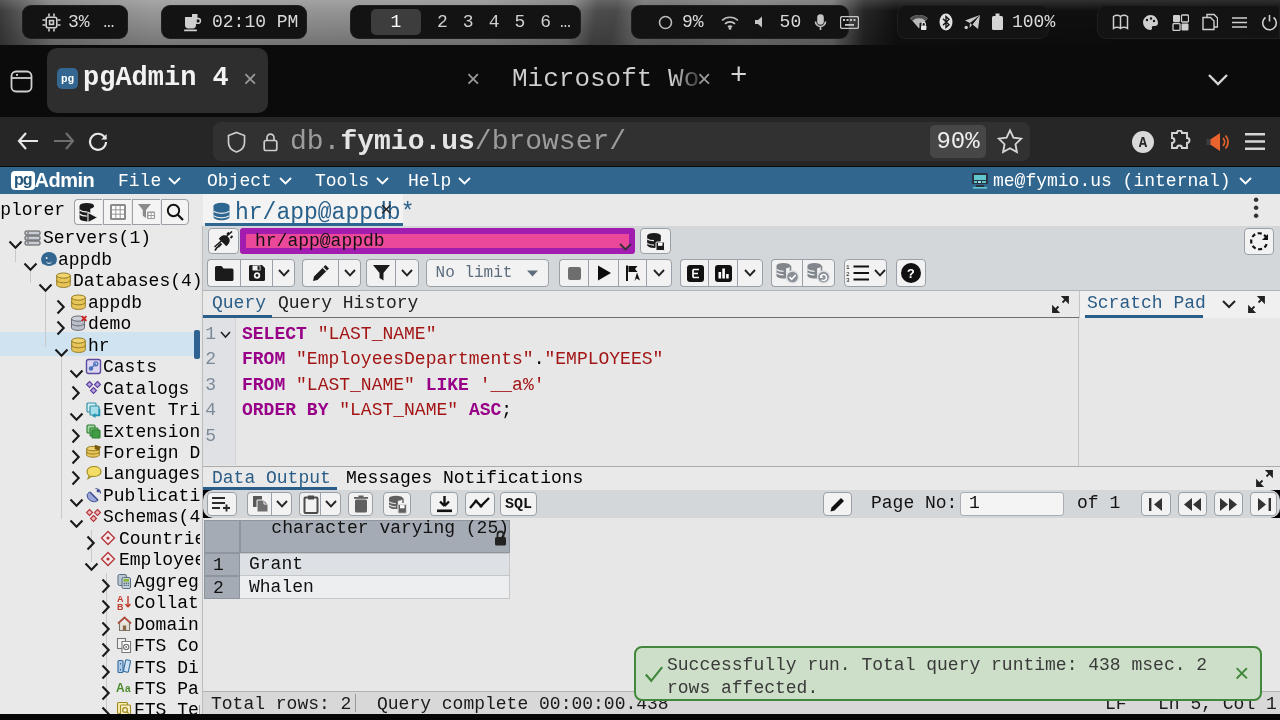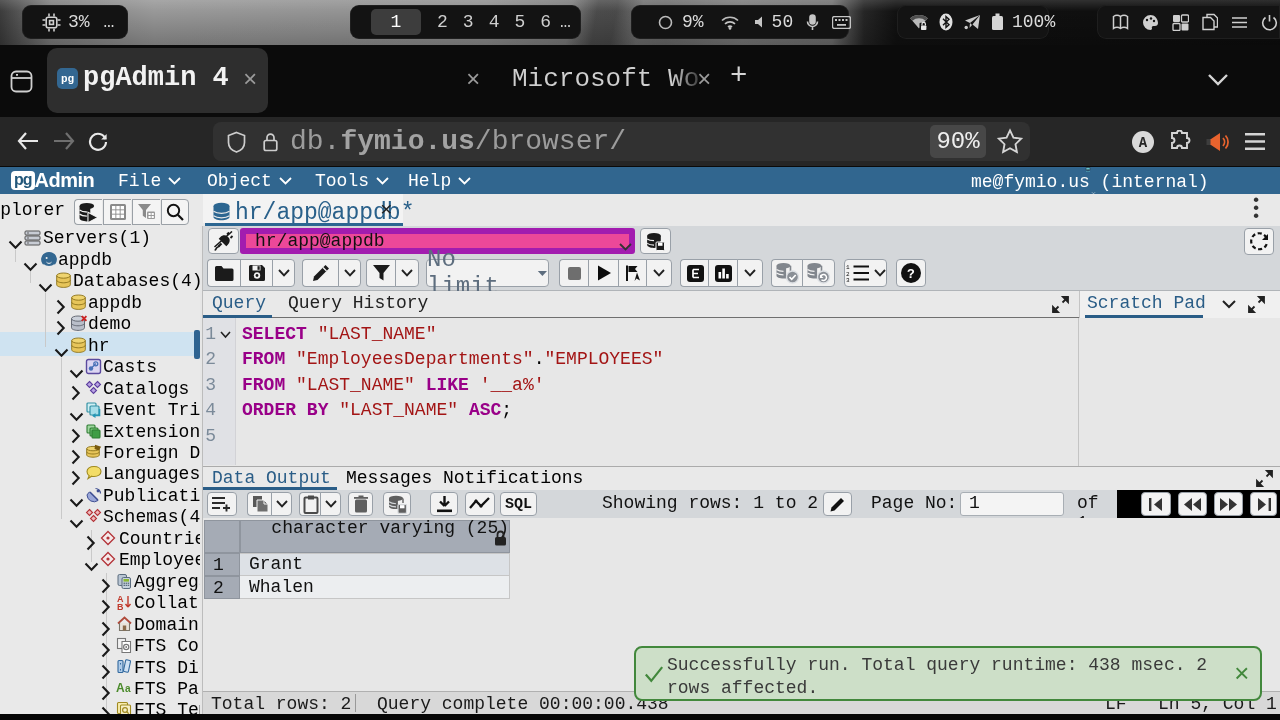--- a/index.html
+++ b/index.html
@@ -37,21 +37,21 @@
 #connrow{left:203px;top:226px;width:1077px;height:30px;background:#d4d7da;}
 #toolbar{left:203px;top:256px;width:1077px;height:35px;background:#d4d7da;border-bottom:1px solid #b0b4b8;}
 #qtabs{left:203px;top:291px;width:1077px;height:27px;background:#e9e9e9;color:#222;font-size:18px;border-bottom:1px solid #6f6f6f;}
 #editor{left:203px;top:318px;width:875px;height:148px;background:#e7e7e7;font-size:18px;}
 #gutter{position:absolute;left:0;top:0;width:33px;height:147px;background:#e0e1e5;border-right:1px solid #d2d2d6;color:#7b8a99;}
 #scratch{left:1078px;top:318px;width:202px;height:148px;background:#e7e7e7;border-left:1px solid #c4c4c4;}
 .codeline{position:absolute;left:39px;white-space:pre;}
 .kw{color:#908;font-weight:bold;}
 .str{color:#a31515;}
 #dtabs{left:203px;top:466px;width:1077px;height:24px;background:#e9e9e9;border-top:1px solid #ababab;color:#000;font-size:18px;}
-#dtoolbar{left:203px;top:490px;width:914px;height:28px;background:#d4d7da;color:#111;font-size:18px;}
+#dtoolbar{left:203px;top:490px;width:1077px;height:28px;background:#d4d7da;color:#111;font-size:18px;border-radius:10px;}
 #results{left:203px;top:518px;width:1077px;height:173px;background:#e7e7e7;}
 #qstatus{left:203px;top:691px;width:1077px;height:23px;background:#d8d8d8;border-top:1px solid #b0b0b0;color:#1a1a1a;font-size:18px;}
 #blackstrip{left:0;top:714px;width:1280px;height:6px;background:#060606;}
 
 .btn{position:absolute;background:#f2f2f2;border:1px solid #99a0a8;display:flex;align-items:center;justify-content:center;}
 .bl{border-right:none;border-radius:4px 0 0 4px;}
 .bm{border-right:none;border-radius:0;}
 .br{border-radius:0 4px 4px 0;}
 .bs{border-radius:4px;}
 
@@ -65,20 +65,31 @@
  <div class="seg" style="left:22px;width:106px;">
   <svg style="margin-left:20px" width="19" height="19" viewBox="0 0 19 19">
         <g fill="none" stroke="#cfcfcf" stroke-width="1.6">
           <rect x="4.2" y="4.2" width="10.6" height="10.6" rx="2"></rect>
           <rect x="7.6" y="7.6" width="3.8" height="3.8"></rect>
           <path d="M7 .5v3M12 .5v3M7 15.5v3M12 15.5v3M.5 7h3M.5 12h3M15.5 7h3M15.5 12h3"></path>
         </g>
       </svg>
   <span style="margin-left:7px">3%</span>
       <span style="margin-left:14px;letter-spacing:-2px">…</span>
+ </div>
+ <div class="seg" style="left:161px;width:146px;">
+  <svg style="margin-left:22px" width="20" height="19" viewBox="0 0 20 19">
+        <g fill="#cfcfcf">
+          <path d="M2 4h11v8a3.4 3.4 0 0 1-3.4 3.4H5.4A3.4 3.4 0 0 1 2 12z"></path>
+          <path d="M13 5.5h2.1A2.4 2.4 0 0 1 15 10.3h-2zM13 5.5h2.1A2.4 2.4 0 0 1 15 10.3h-2z" fill="none" stroke="#cfcfcf" stroke-width="1.5"></path>
+          <rect x="1" y="16.5" width="13" height="1.8" rx=".9"></rect>
+          <rect x="9" y="1" width="5.5" height="5.5" fill="#cfcfcf"></rect>
+        </g>
+      </svg>
+  <span style="margin-left:9px">02:10 PM</span>
  </div>
  <div class="seg" style="left:350px;width:231px;color:#cfcfcf;">
   <div class="wsbox" style="width:50px;margin-left:21px;color:#fff;">1</div>
   <span style="margin-left:16px">2</span>
       <span style="margin-left:15px">3</span>
       <span style="margin-left:15px">4</span>
       <span style="margin-left:15px">5</span>
       <span style="margin-left:15px">6</span>
       <span style="margin-left:9px;letter-spacing:-2px">…</span>
  </div>
@@ -91,21 +102,21 @@
         <g fill="none" stroke="#c5c5c5" stroke-width="1.7">
           <path d="M2 5.5a11.5 11.5 0 0 1 16 0" opacity=".95"></path>
           <path d="M5 8.8a7.3 7.3 0 0 1 10 0"></path>
           <path d="M8 12a3.2 3.2 0 0 1 4 0"></path>
         </g>
         <circle cx="10" cy="13.4" r="1.3" fill="#c5c5c5"></circle>
       </svg>
   <svg style="margin-left:14px" width="14" height="14" viewBox="0 0 14 14">
         <path d="M1 5h3l4-3.5v11L4 9H1z" fill="#c5c5c5"></path>
       </svg>
-  <span style="margin-left:4px">50</span>
+  <span style="margin-left:12px">50</span>
   <svg style="margin-left:13px" width="13" height="17" viewBox="0 0 13 17">
         <g fill="none" stroke="#c5c5c5" stroke-width="1.6">
           <rect x="4" y="1" width="5" height="9" rx="2.5" fill="#c5c5c5"></rect>
           <path d="M1.5 7.5a5 5 0 0 0 10 0M6.5 12.5v3.5"></path>
         </g>
       </svg>
   <svg style="margin-left:13px" width="19" height="13" viewBox="0 0 19 13">
         <rect x=".5" y=".5" width="18" height="12" rx="2" fill="none" stroke="#c5c5c5" stroke-width="1.4"></rect>
         <g fill="#c5c5c5">
           <rect x="3" y="3" width="2" height="2"></rect>
@@ -214,21 +225,21 @@
       <path d="M18.6 3v5.4h-5.4z" fill="#e8e8e8"></path>
     </svg>
  <div id="urlfield">
   <svg style="margin-left:14px" width="19" height="22" viewBox="0 0 19 22">
         <path d="M9.5 1.5l8 3v7c0 4.5-3.5 8-8 9.5-4.5-1.5-8-5-8-9.5v-7z" fill="none" stroke="#cdcdcd" stroke-width="1.7"></path>
       </svg>
   <svg style="margin-left:17px" width="15" height="20" viewBox="0 0 15 20">
         <rect x="1.2" y="8.5" width="12.6" height="10" rx="1.8" fill="none" stroke="#cdcdcd" stroke-width="1.7"></rect>
         <path d="M4 8.5V5.7a3.5 3.5 0 0 1 7 0v2.8" fill="none" stroke="#cdcdcd" stroke-width="1.7"></path>
       </svg>
-  <span style="margin-left:12px;color:#9c9c9c;font-size:28px;">db.<span style="color:#a3a3a3;font-weight:bold;">fymio.us</span>/browser/</span>
+  <span style="margin-left:12px;color:#9c9c9c;font-size:28px;">db.<span style="color:#e5e5e5;font-weight:bold;">fymio.us</span>/browser/</span>
   <div id="zoombadge">90%</div>
   <svg class="abs" style="left:783px;top:6px" width="28" height="27" viewBox="0 0 30 29">
         <path d="M15 2.5l3.7 7.8 8.3 1.1-6.1 6 1.5 8.4-7.4-4.1-7.4 4.1 1.5-8.4-6.1-6 8.3-1.1z" fill="none" stroke="#d5d5d5" stroke-width="2"></path>
       </svg>
  </div>
  <svg class="abs" style="left:1131px;top:13px" width="24" height="24" viewBox="0 0 24 24">
       <circle cx="12" cy="12" r="11" fill="#d9d9d9"></circle>
       <text x="12" y="17" text-anchor="middle" font-size="14" font-weight="bold" fill="#262626" font-family="Liberation Mono">A</text>
     </svg>
  <svg class="abs" style="left:1168px;top:13px" width="24" height="24" viewBox="0 0 24 24">
@@ -256,21 +267,21 @@
       </svg></div>
  <div class="mitem" style="left:207px;">Object<svg style="margin-left:7px" width="13" height="8" viewBox="0 0 13 8">
         <path d="M1 1l5.5 5.5L12 1" fill="none" stroke="#fff" stroke-width="1.8"></path>
       </svg></div>
  <div class="mitem" style="left:315px;">Tools<svg style="margin-left:7px" width="13" height="8" viewBox="0 0 13 8">
         <path d="M1 1l5.5 5.5L12 1" fill="none" stroke="#fff" stroke-width="1.8"></path>
       </svg></div>
  <div class="mitem" style="left:408px;">Help<svg style="margin-left:7px" width="13" height="8" viewBox="0 0 13 8">
         <path d="M1 1l5.5 5.5L12 1" fill="none" stroke="#fff" stroke-width="1.8"></path>
       </svg></div>
- <div class="mitem" style="left:971px;flex-direction:column;">
+ <div class="mitem" style="left:971px;">
    <svg width="18" height="17" viewBox="0 0 18 17" style="margin-right:4px">
         <rect x="1" y="1" width="16" height="11" rx="1" fill="#2a3440"></rect>
         <rect x="3" y="3" width="12" height="5" fill="#62c6cf"></rect>
         <rect x="3" y="9" width="3" height="2" fill="#62c6cf"></rect>
         <rect x="7" y="9" width="3" height="2" fill="#9adfe6"></rect>
         <rect x="11" y="9" width="4" height="2" fill="#62c6cf"></rect>
         <rect x="5" y="13" width="8" height="2" fill="#2a3440"></rect>
         <rect x="2" y="15" width="14" height="1.6" fill="#62c6cf"></rect>
       </svg>
    me@fymio.us (internal)<svg style="margin-left:8px" width="13" height="8" viewBox="0 0 13 8">
@@ -652,21 +663,21 @@
       <svg width="19" height="18" viewBox="0 0 19 18">
         <path d="M1 1h17l-6.5 8v7.5l-4-2.5V9z" fill="#1b1b1b"></path>
       </svg>
     </div>
 <div class="btn br" style="left:192px;top:3px;width:24px;height:28px;">
       <svg width="12" height="8" viewBox="0 0 12 8">
         <path d="M1 1l5 5.3L11 1" fill="none" stroke="#222" stroke-width="1.9"></path>
       </svg>
     </div>
 <div class="btn bs" style="left:223px;top:3px;width:123px;height:28px;">
-      <span style="color:#5d6d7e;font-size:24px;">No limit</span>
+      <span style="color:#5d6d7e;font-size:16px;">No limit</span>
       <svg style="margin-left:14px" width="13" height="9" viewBox="0 0 13 9">
         <path d="M1 1.5l5.5 6L12 1.5z" fill="#5d6d7e"></path>
       </svg>
     </div>
 <div class="btn bl" style="left:356px;top:3px;width:30px;height:28px;">
       <svg width="15" height="15" viewBox="0 0 15 15">
         <rect x="1" y="1" width="13" height="13" rx="2" fill="#6e6e6e"></rect>
       </svg>
     </div>
 <div class="btn bm" style="left:385px;top:3px;width:31px;height:28px;">
@@ -746,21 +757,21 @@
       <svg width="22" height="22" viewBox="0 0 22 22">
         <circle cx="11" cy="11" r="10" fill="#111"></circle>
         <text x="11" y="16" text-anchor="middle" font-size="13" font-weight="bold" fill="#fff" font-family="Liberation Mono">?</text>
       </svg>
     </div>
 </div>
 
 <div class="abs" id="qtabs">
  <span class="abs" style="left:9px;top:2px;color:#2a5d87;">Query</span>
  <div class="abs" style="left:0px;top:24px;width:69px;height:3px;background:#2a5d87;"></div>
- <span class="abs" style="left:85px;top:2px;">Query History</span>
+ <span class="abs" style="left:75px;top:2px;">Query History</span>
  <svg class="abs" style="left:849px;top:5px" width="17" height="17" viewBox="0 0 17 17">
       <g stroke="#222" stroke-width="1.8" fill="#222">
         <path d="M10.5 6.5L16 1M1 16l5.5-5.5" fill="none"></path>
         <path d="M16 6V1h-5zM1 11v5h5z"></path>
       </g>
     </svg>
 </div>
 
 <div class="abs" id="editor">
  <div id="gutter">
@@ -865,21 +876,20 @@
 <div class="btn bs" style="left:262px;top:2px;width:30px;height:24px;">
       <svg width="22" height="14" viewBox="0 0 22 14">
         <path d="M1 11l6-7 5 5 8-8" fill="none" stroke="#111" stroke-width="2.3"></path>
         <circle cx="7" cy="4" r="1.6" fill="#111"></circle>
         <circle cx="12" cy="9" r="1.6" fill="#111"></circle>
       </svg>
     </div>
 <div class="btn bs" style="left:297px;top:2px;width:37px;height:24px;">
       <span style="font-size:15px;font-weight:bold;color:#111;letter-spacing:0;">SQL</span>
     </div>
-<span class="abs" style="left:399px;top:3px;">Showing rows: 1 to 2</span>
 <div class="btn bs" style="left:620px;top:2px;width:29px;height:24px;">
       <svg width="17" height="17" viewBox="0 0 17 17">
         <path d="M1.5 15.5l1-4L12 2l3 3L5.5 14.5z" fill="#111"></path>
       </svg>
     </div>
 <span class="abs" style="left:668px;top:3px;">Page No:</span>
 <div class="abs" style="left:757px;top:2px;width:104px;height:24px;background:#f4f4f4;border:1px solid #a8aeb4;border-radius:3px;font-size:18px;color:#111;"><span style="margin-left:8px;">1</span></div>
 <span class="abs" style="left:874px;top:3px;">of 1</span>
 <div class="btn bs" style="left:938px;top:2px;width:30px;height:24px;">
       <svg width="17" height="13" viewBox="0 0 17 13">

